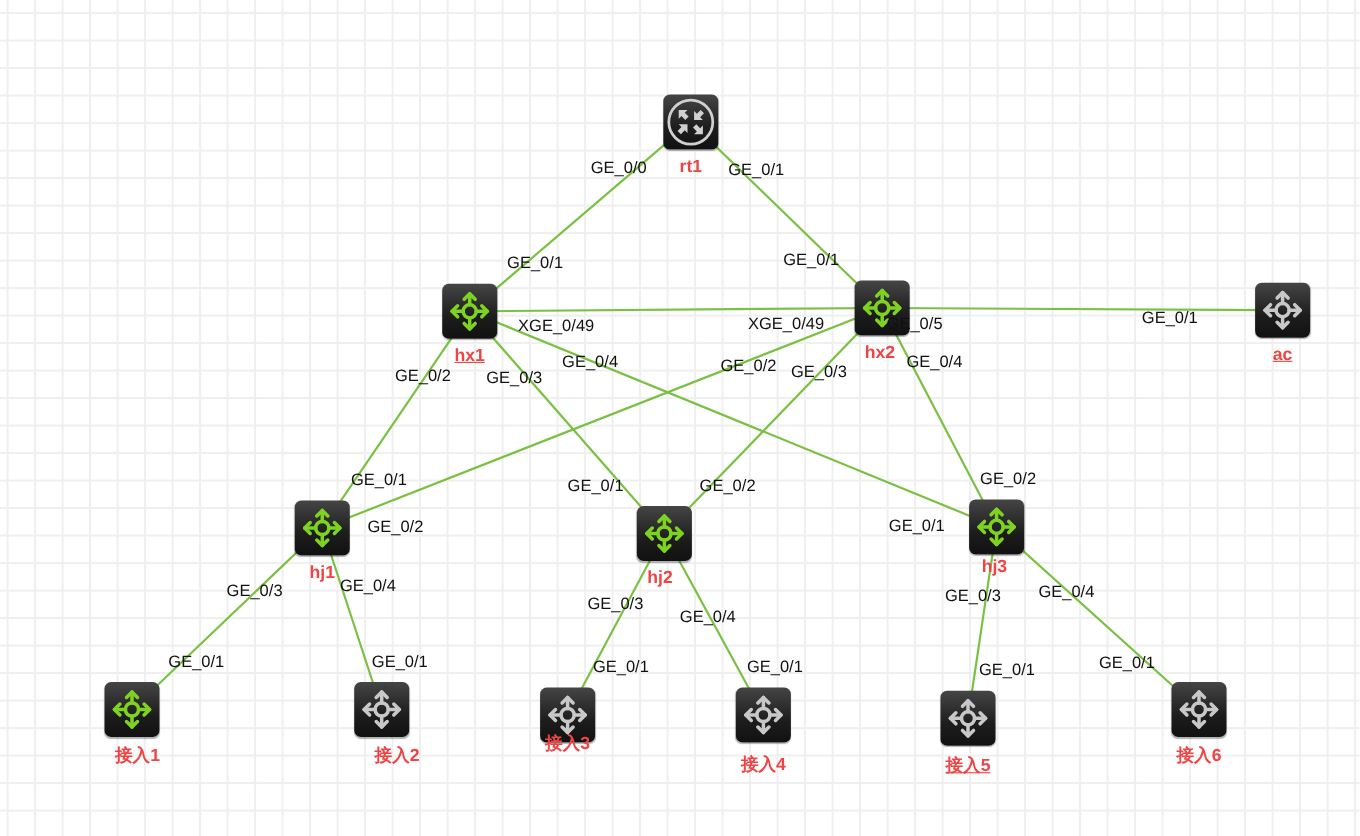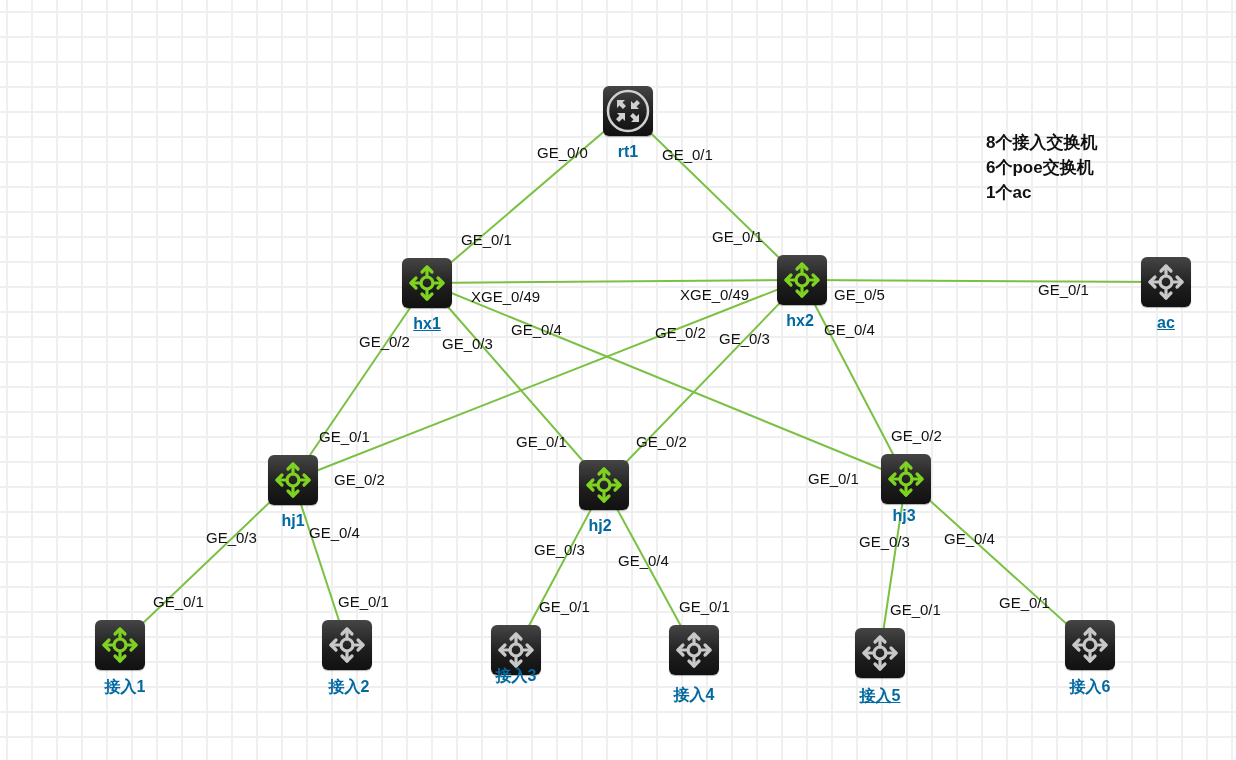--- a/index.html
+++ b/index.html
@@ -13,21 +13,21 @@
     background-position:6px 11px;
     font-family:"Liberation Sans", sans-serif;
   }
   #canvas { position:absolute; left:0; top:0; width:1236px; height:760px; }
   svg#links { position:absolute; left:0; top:0; width:1236px; height:760px; }
   .link { stroke:#7ac143; stroke-width:2; }
   .node { position:absolute; width:50px; height:50px; border-radius:6px;
     background:linear-gradient(to bottom, #454545 0%, #1d1d1d 60%, #111 100%);
     box-shadow:0 1px 1px rgba(0,0,0,0.3); cursor:pointer; }
   .node svg { position:absolute; left:0; top:0; width:50px; height:50px; }
-  .node-label { position:absolute; font-weight:bold; font-size:16px; color:#0369a1; white-space:nowrap; transform:translateX(-50%); }
+  .node-label { position:absolute; font-weight:bold; font-size:16px; color:#ef4444; white-space:nowrap; transform:translateX(-50%); }
   .port { position:absolute; font-size:15px; color:#111; white-space:nowrap; }
   .note { position:absolute; left:986px; top:130px; font-weight:bold; font-size:17px; color:#111; line-height:25px; }
 </style>
 </head>
 <body>
 
 <div id="canvas">
   <svg id="links">
       <line x1="628" y1="111" x2="427" y2="283" class="link"></line>
       <line x1="628" y1="111" x2="802" y2="280" class="link"></line>
@@ -161,21 +161,21 @@
     <line x1="25" y1="19" x2="25" y2="9"></line>
               <polyline points="20,14 25,9 30,14"></polyline>
     <line x1="25" y1="31" x2="25" y2="41"></line>
               <polyline points="20,36 25,41 30,36"></polyline>
     <line x1="19" y1="25" x2="9" y2="25"></line>
               <polyline points="14,20 9,25 14,30"></polyline>
     <line x1="31" y1="25" x2="41" y2="25"></line>
               <polyline points="36,20 41,25 36,30"></polyline>
   </g>
           </svg></span></div>
-      <span class="node-label" style="left: 349px; top: 677px;">接入2</span>
+      <span class="node-label" style="left: 361px; top: 677px;">接入2</span>
       <div class="node" style="left: 491px; top: 625px;"><span><svg viewBox="0 0 50 50">
             <g fill="none" stroke="#c8c8c8" stroke-width="3.2" stroke-linecap="round" stroke-linejoin="round">
     <circle cx="25" cy="25" r="6"></circle>
     <line x1="25" y1="19" x2="25" y2="9"></line>
               <polyline points="20,14 25,9 30,14"></polyline>
     <line x1="25" y1="31" x2="25" y2="41"></line>
               <polyline points="20,36 25,41 30,36"></polyline>
     <line x1="19" y1="25" x2="9" y2="25"></line>
               <polyline points="14,20 9,25 14,30"></polyline>
     <line x1="31" y1="25" x2="41" y2="25"></line>
@@ -226,21 +226,21 @@
           </svg></span></div>
       <span class="node-label" style="left: 1090px; top: 677px;">接入6</span>
     </div>
   <div id="ports-layer">
       <span class="port" style="left: 537px; top: 144px; text-align: center;">GE_0/0</span>
       <span class="port" style="left: 461px; top: 231px;">GE_0/1</span>
       <span class="port" style="left: 662px; top: 146px;">GE_0/1</span>
       <span class="port" style="left: 712px; top: 228px;">GE_0/1</span>
       <span class="port" style="left: 471px; top: 288px;">XGE_0/49</span>
       <span class="port" style="left: 680px; top: 286px;">XGE_0/49</span>
-      <span class="port" style="left: 834px; top: 286px;">GE_0/5</span>
+      <span class="port" style="left: 806px; top: 286px;">GE_0/5</span>
       <span class="port" style="left: 1038px; top: 281px;">GE_0/1</span>
       <span class="port" style="left: 359px; top: 333px;">GE_0/2</span>
       <span class="port" style="left: 319px; top: 428px;">GE_0/1</span>
       <span class="port" style="left: 442px; top: 335px;">GE_0/3</span>
       <span class="port" style="left: 516px; top: 433px;">GE_0/1</span>
       <span class="port" style="left: 511px; top: 321px;">GE_0/4</span>
       <span class="port" style="left: 808px; top: 470px;">GE_0/1</span>
       <span class="port" style="left: 655px; top: 324px;">GE_0/2</span>
       <span class="port" style="left: 334px; top: 471px;">GE_0/2</span>
       <span class="port" style="left: 719px; top: 330px;">GE_0/3</span>
@@ -253,18 +253,13 @@
       <span class="port" style="left: 338px; top: 593px;">GE_0/1</span>
       <span class="port" style="left: 534px; top: 541px;">GE_0/3</span>
       <span class="port" style="left: 539px; top: 598px;">GE_0/1</span>
       <span class="port" style="left: 618px; top: 552px;">GE_0/4</span>
       <span class="port" style="left: 679px; top: 598px;">GE_0/1</span>
       <span class="port" style="left: 859px; top: 533px;">GE_0/3</span>
       <span class="port" style="left: 890px; top: 601px;">GE_0/1</span>
       <span class="port" style="left: 944px; top: 530px;">GE_0/4</span>
       <span class="port" style="left: 999px; top: 594px;">GE_0/1</span>
     </div>
-  <div class="note">
-    <div>8个接入交换机</div>
-    <div>6个poe交换机</div>
-    <div>1个ac</div>
-  </div>
 </div>
 
 </body></html>

